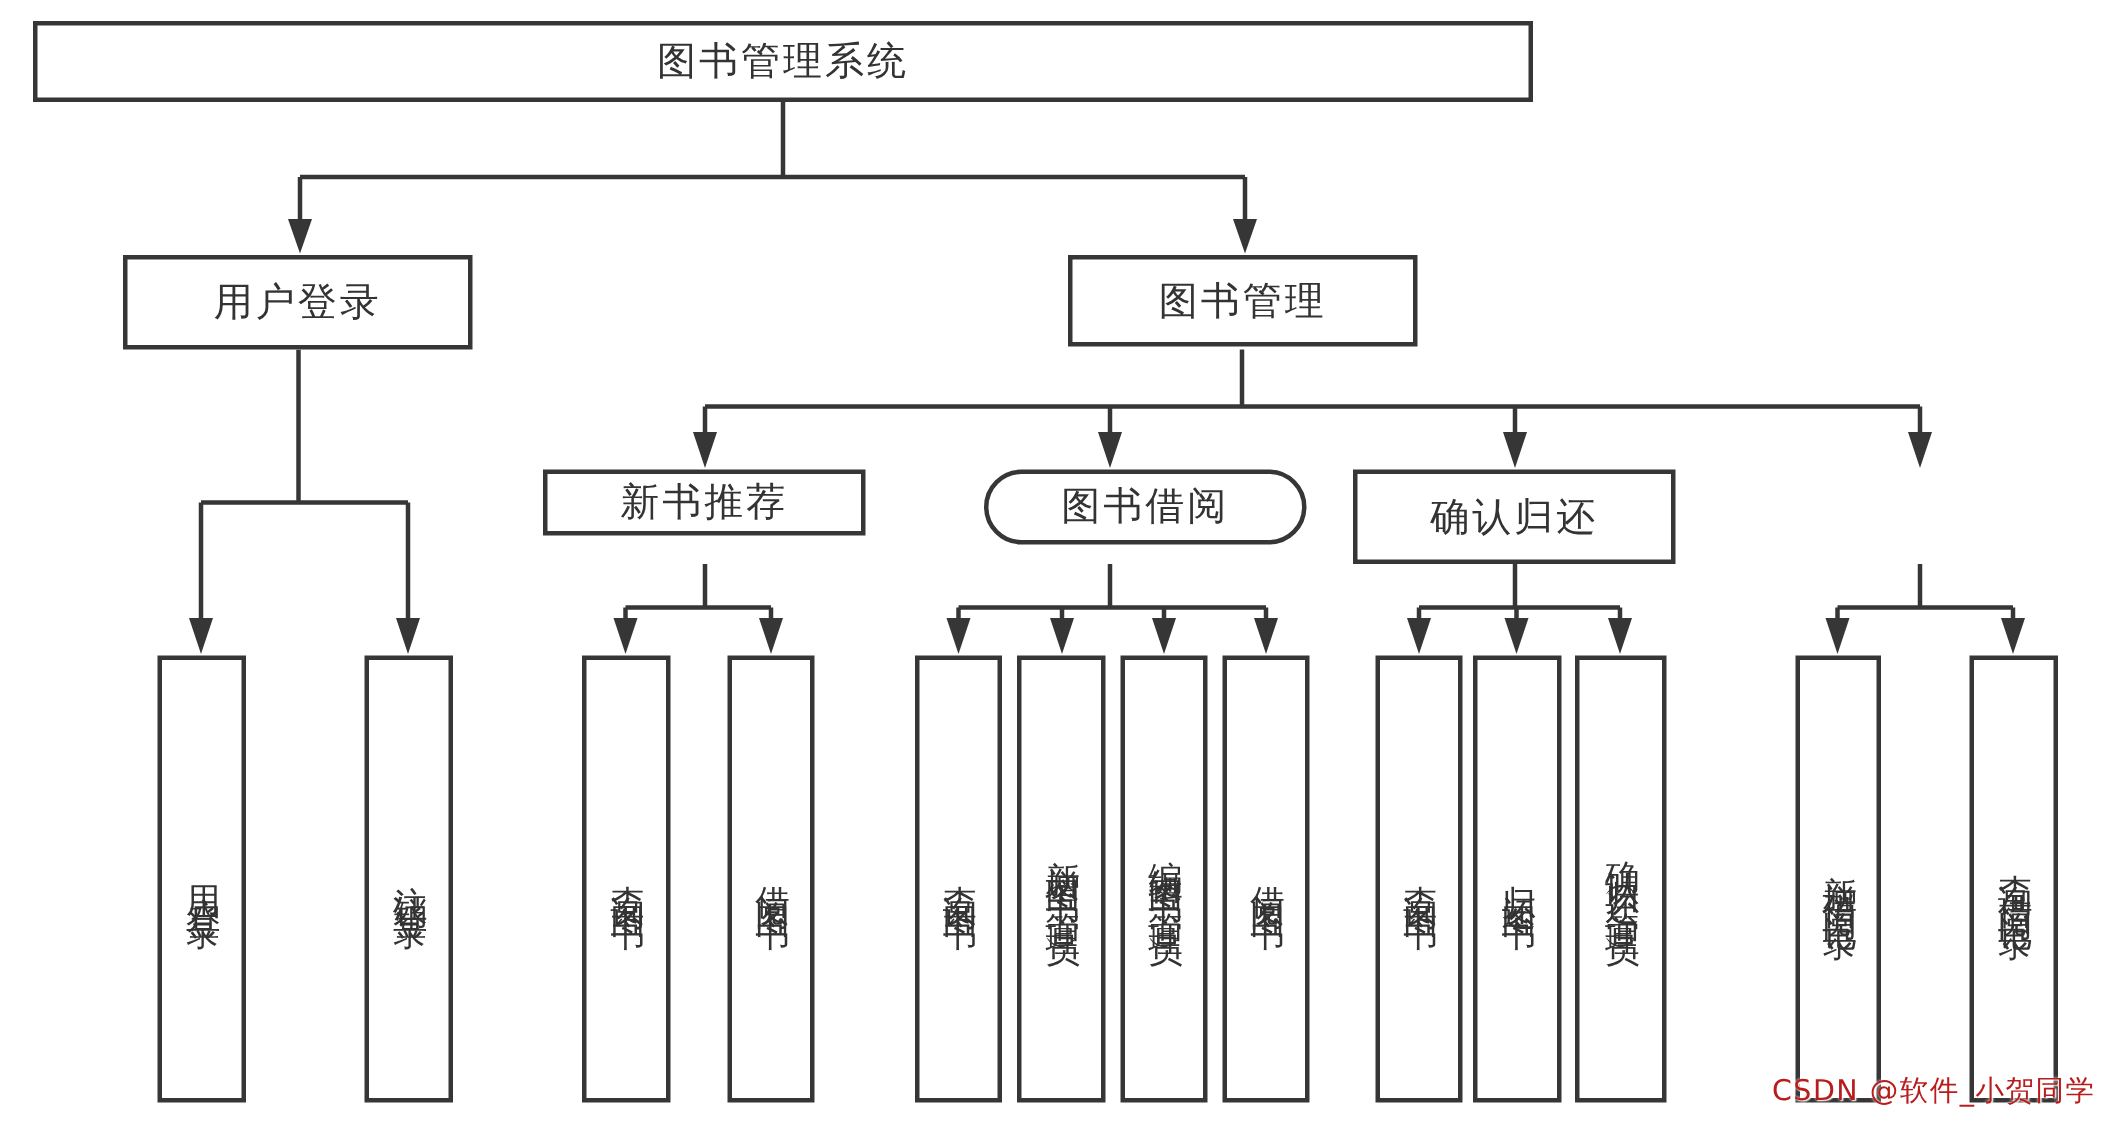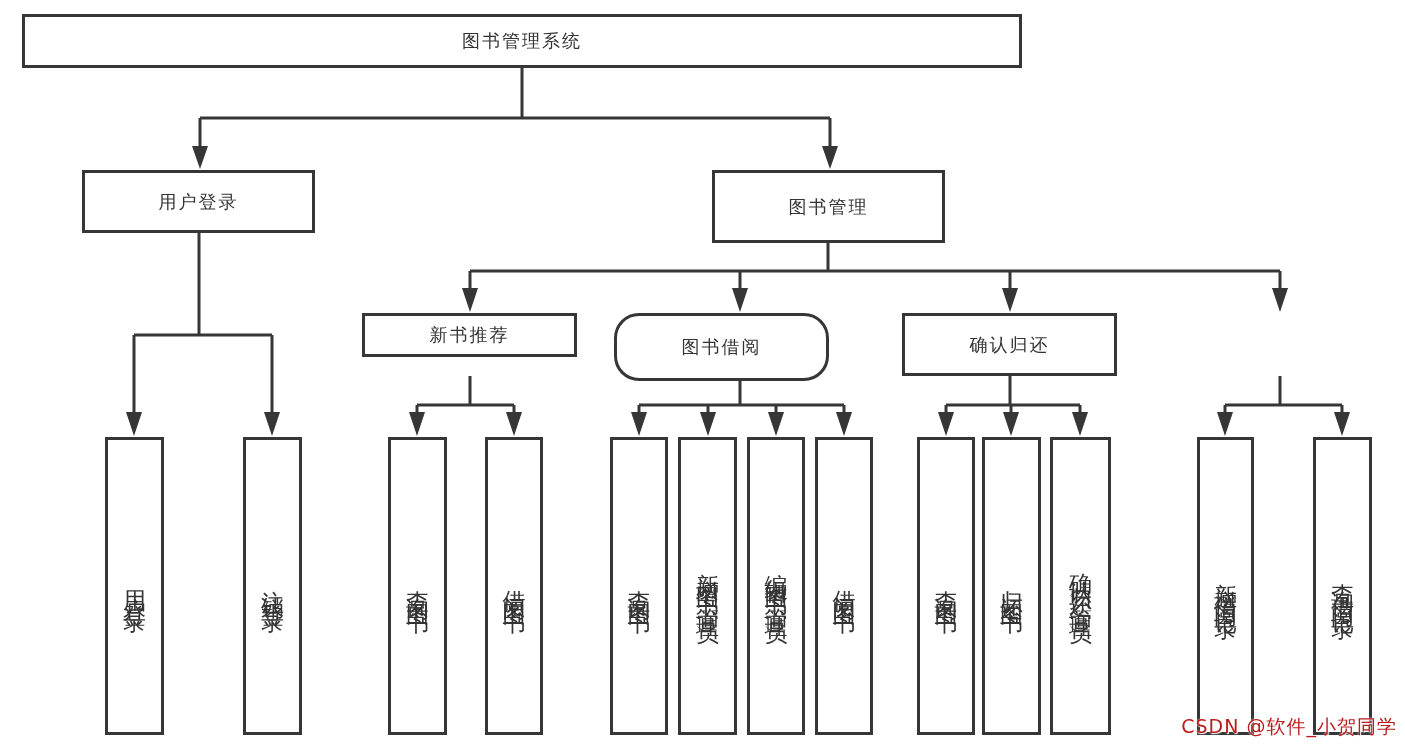--- a/index.html
+++ b/index.html
@@ -27,21 +27,21 @@
     box-sizing: border-box;
     border: 3px solid #363636;
     background: #ffffff;
     color: #333333;
     display: flex;
     align-items: center;
     justify-content: center;
     text-align: center;
   }
   .h-node {
-    font-size: 18px;
+    font-size: 26px;
     letter-spacing: 2px;
     line-height: 1;
     white-space: nowrap;
   }
   .v-node {
     font-size: 23px;
   }
   .v-node .v-label {
     writing-mode: vertical-rl;
     text-orientation: mixed;
@@ -145,28 +145,28 @@
     </g>
   </svg>
 
   <div class="node h-node" style="left:22px;top:14px;width:1000px;height:54px;">
     <span>图书管理系统</span>
   </div>
 
   <div class="node h-node" style="left:82px;top:170px;width:233px;height:63px;">
     <span>用户登录</span>
   </div>
-  <div class="node h-node" style="left:712px;top:170px;width:233px;height:73px;">
+  <div class="node h-node" style="left:712px;top:170px;width:233px;height:61px;">
     <span>图书管理</span>
   </div>
 
   <div class="node h-node" style="left:362px;top:313px;width:215px;height:44px;">
     <span>新书推荐</span>
   </div>
-  <div class="node h-node" style="left:614px;top:313px;width:215px;height:68px;border-radius:25px;">
+  <div class="node h-node" style="left:656px;top:313px;width:215px;height:50px;border-radius:25px;">
     <span>图书借阅</span>
   </div>
   <div class="node h-node" style="left:902px;top:313px;width:215px;height:63px;">
     <span>确认归还</span>
   </div>
 
   <div class="node v-node" style="left:105px;top:437px;width:59px;height:298px;">
     <span class="v-label">用户登录</span>
   </div>
   <div class="node v-node" style="left:243px;top:437px;width:59px;height:298px;">

